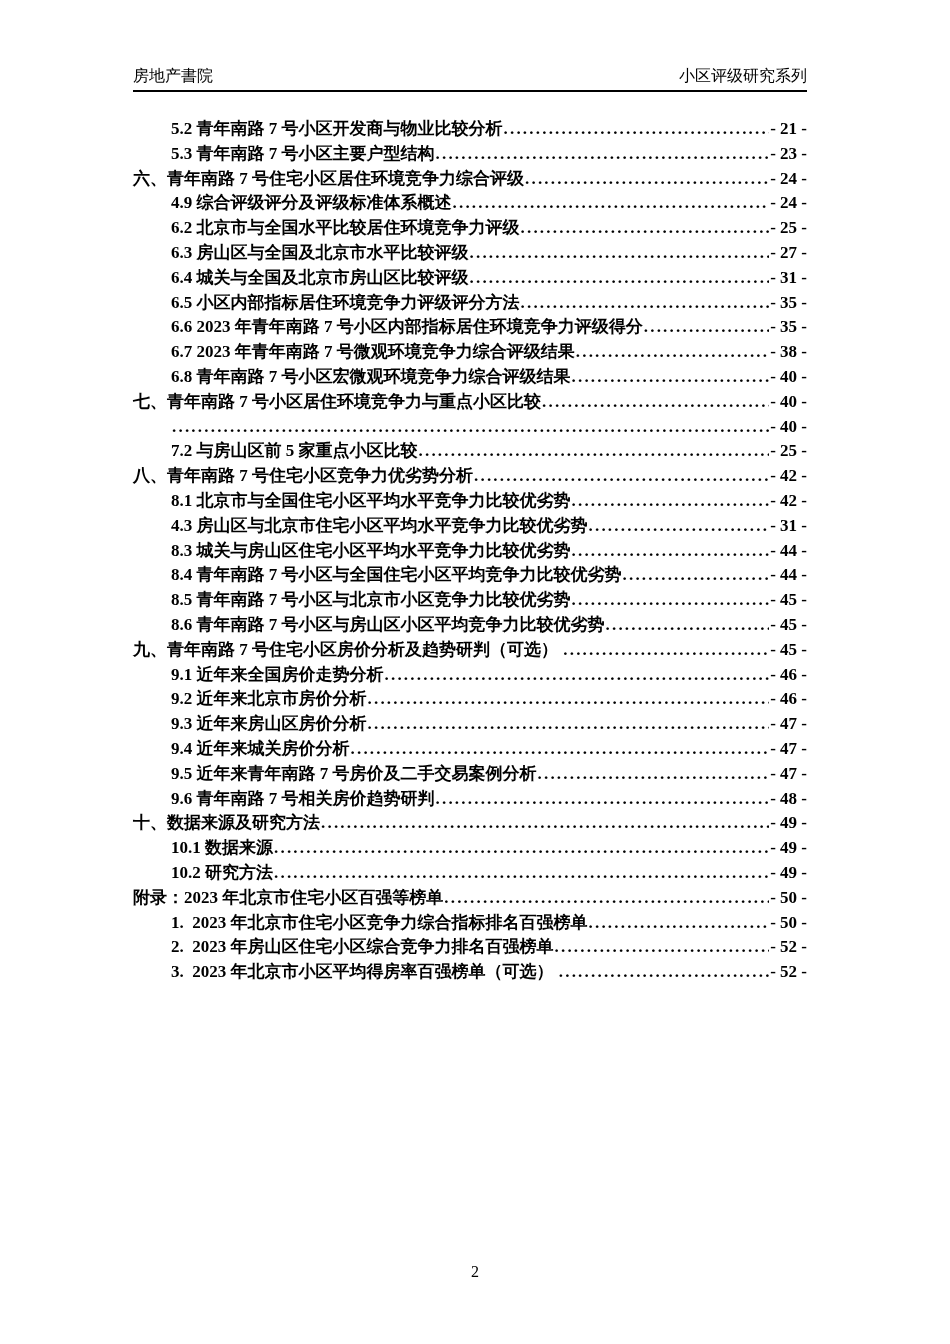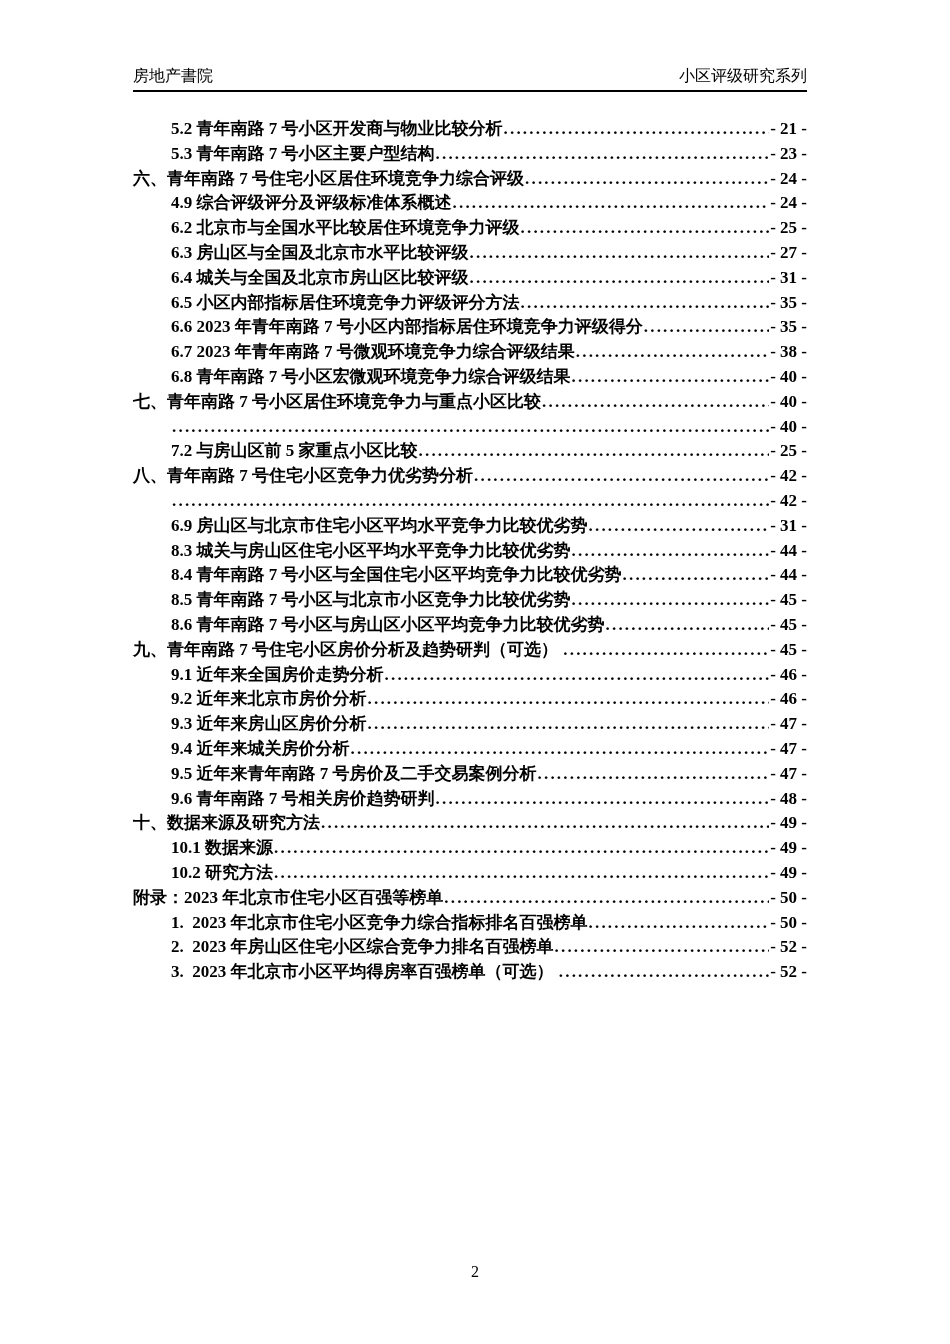--- a/index.html
+++ b/index.html
@@ -148,25 +148,26 @@
         <span class="toc-label">7.2 与房山区前 5 家重点小区比较</span>
         <span class="dots"></span>
         <span class="toc-page">- 25 -</span>
       </div>
       <div class="toc-row">
         <span class="toc-label">八、青年南路 7 号住宅小区竞争力优劣势分析</span>
         <span class="dots"></span>
         <span class="toc-page">- 42 -</span>
       </div>
       <div class="toc-row indent">
+        <span class="toc-label">8.1 北京市与全国住宅小区平均水平竞争力比较优劣势</span>
         <span class="dots"></span>
         <span class="toc-page">- 42 -</span>
       </div>
       <div class="toc-row indent">
-        <span class="toc-label">6.9 房山区与北京市住宅小区平均水平竞争力比较优劣势</span>
+        <span class="toc-label">4.3 房山区与北京市住宅小区平均水平竞争力比较优劣势</span>
         <span class="dots"></span>
         <span class="toc-page">- 31 -</span>
       </div>
       <div class="toc-row indent">
         <span class="toc-label">8.3 城关与房山区住宅小区平均水平竞争力比较优劣势</span>
         <span class="dots"></span>
         <span class="toc-page">- 44 -</span>
       </div>
       <div class="toc-row indent">
         <span class="toc-label">8.4 青年南路 7 号小区与全国住宅小区平均竞争力比较优劣势</span>

